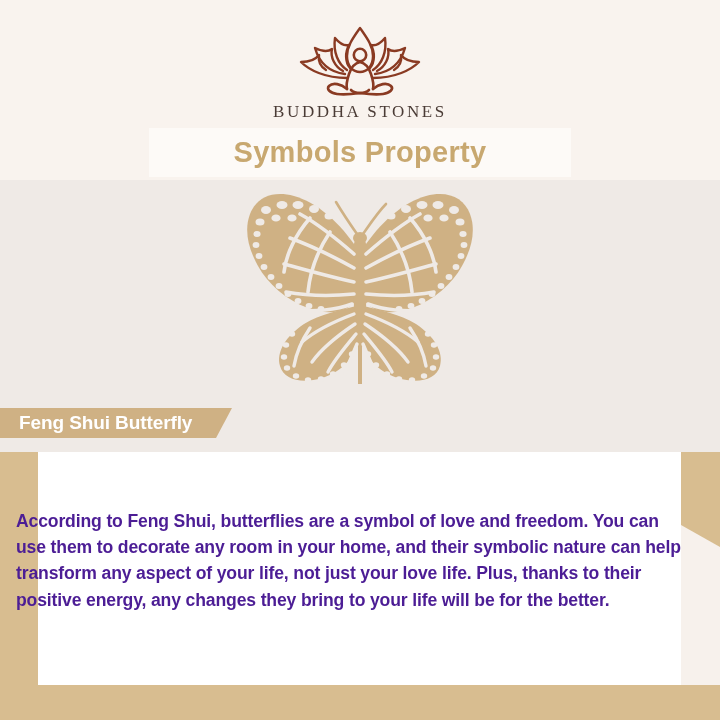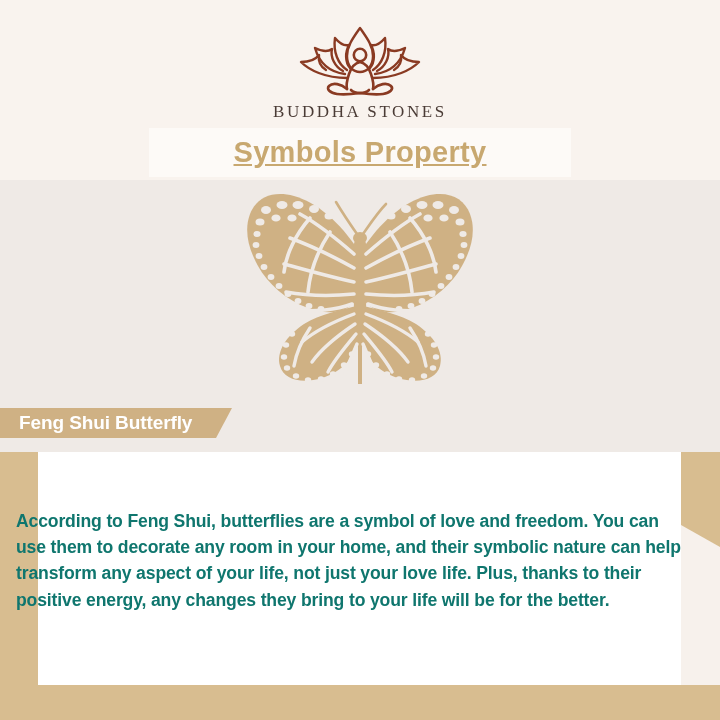--- a/index.html
+++ b/index.html
@@ -98,21 +98,20 @@
     display: flex;
     align-items: center;
     justify-content: center;
   }
   .title-banner .title-text {
     font-size: 29px;
     font-weight: bold;
     color: #c8a870;
     letter-spacing: 0.3px;
     white-space: nowrap;
-    text-decoration: underline;
   }
 
   
   .butterfly-panel {
     position: absolute;
     top: 180px;
     left: 0;
     width: 720px;
     height: 272px;
     background: #efeae6;
@@ -163,21 +162,21 @@
     color: #c8a870;
     letter-spacing: -0.2px;
     white-space: nowrap;
   }
   .body-text {
     margin: 10px 0 0 0;
     padding: 0 2px 0 0;
     font-size: 17.6px;
     font-weight: bold;
     line-height: 1.49;
-    color: #0f766e;
+    color: #4c1d95;
     letter-spacing: -0.15px;
     text-align: left;
   }
   .card-inner {
     position: absolute;
     left: -22px;
     top: 0;
     width: 665px;
   }
   .body-wrap {

